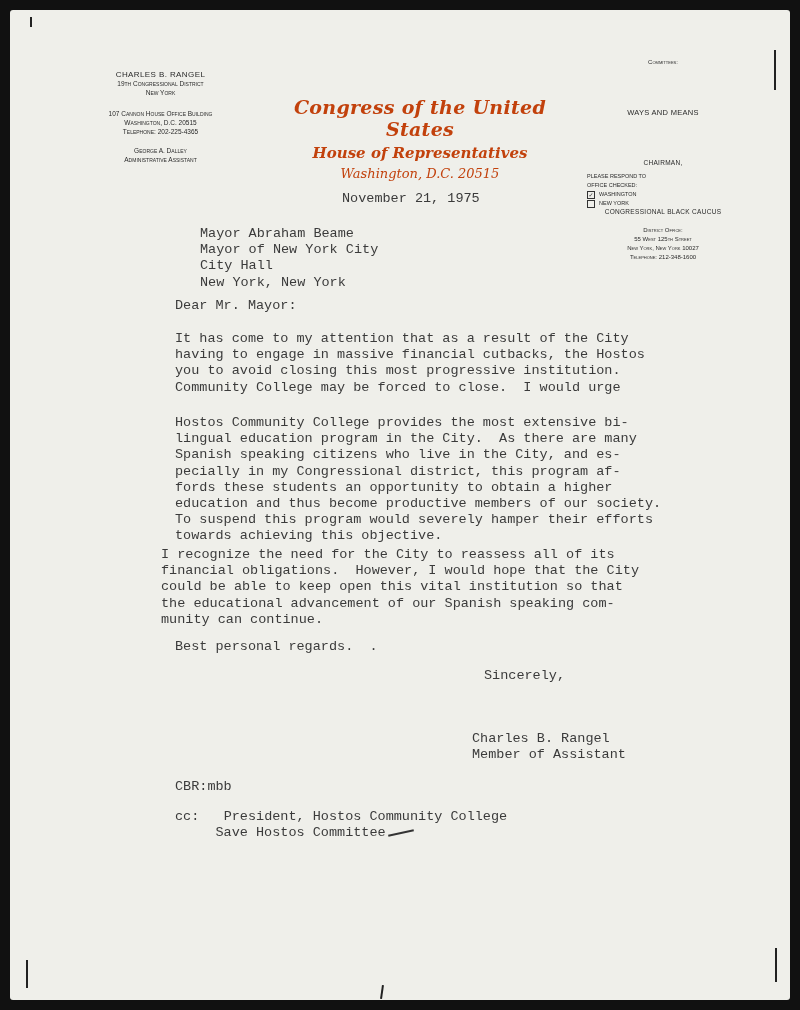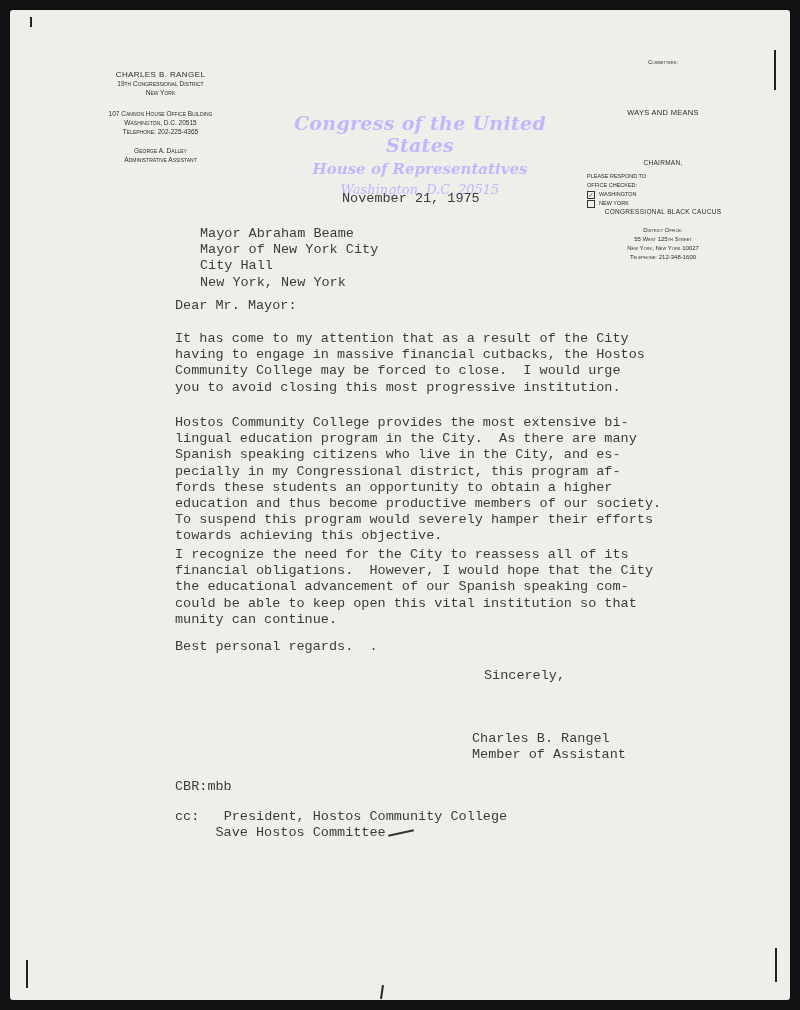--- a/index.html
+++ b/index.html
@@ -10,31 +10,31 @@
   }
   .lh { position:absolute; font-family:"Liberation Sans", sans-serif; color:#2a2a2a; text-align:center; font-variant:small-caps; }
   .lh-left { left:78px; top:70px; width:165px; }
   .lh-left .name { font-size:8px; font-variant:normal; letter-spacing:0.4px; }
   .lh-left .small { font-size:6.5px; line-height:9px; }
   .lh-right { left:583px; top:58px; width:160px; }
   .lh-right .small { font-size:6px; line-height:9px; }
   .lh-right .med { font-size:7.5px; line-height:11px; font-variant:normal; letter-spacing:0.3px;margin-top:40px; }
   .respond { position:absolute; left:587px; top:172px; font-family:"Liberation Sans", sans-serif; font-size:5.5px; color:#2a2a2a; line-height:9px; }
   .respond .cb { display:inline-block; width:6px; height:6px; border:1px solid #333; margin-right:4px; vertical-align:middle; font-size:6px; line-height:6px; text-align:center; }
-  .center-head { position:absolute; left:260px; top:96px; width:320px; text-align:center; font-family:"DejaVu Serif", serif; color:#c4b5fd;margin-top:16px; }
+  .center-head { position:absolute; left:260px; top:96px; width:320px; text-align:center; font-family:"DejaVu Serif", serif; color:#c2410c; }
   .center-head .c1 { font-size:19px; font-weight:bold; letter-spacing:0.3px; font-style:italic; }
   .center-head .c2 { font-size:15px; font-weight:bold; font-style:italic; margin-top:4px; }
   .center-head .c3 { font-size:13px; font-style:italic; margin-top:4px; }
   .typed { position:absolute; font-family:Liberation Mono, monospace; font-size:13.5px; color:#3b3b3b; line-height:16.2px; white-space:pre; }
   .date { left:342px; top:191px; }
   .addr { left:175px; top:226px;margin-left:25px; }
   .salute { left:175px; top:298px; }
   .p1 { left:175px; top:331px; }
   .p2 { left:175px; top:415px; }
-  .p3 { left:175px; top:547px; }
+  .p3 { left:161px; top:547px; }
   .closing { left:175px; top:639px; }
   .sincerely { left:484px; top:668px; }
   .sig { left:472px; top:731px; }
   .initials { left:175px; top:779px; }
   .cc { left:175px; top:809px; }
   .mark { position:absolute; background:#222; }
 </style>
 </head>
 <body>
 
@@ -83,25 +83,25 @@
   <div><span class="cb">✓</span><span>WASHINGTON</span></div>
   <div><span class="cb"></span><span>NEW YORK</span></div>
 </div>
 
 <div class="typed date">November 21, 1975</div>
 
 <div class="typed addr"><div>Mayor Abraham Beame</div><div>Mayor of New York City</div><div>City Hall</div><div>New York, New York</div></div>
 
 <div class="typed salute">Dear Mr. Mayor:</div>
 
-<div class="typed p1"><div>It has come to my attention that as a result of the City</div><div>having to engage in massive financial cutbacks, the Hostos</div><div>Community College may be forced to close.  I would urge</div><div>you to avoid closing this most progressive institution.</div></div>
+<div class="typed p1"><div>It has come to my attention that as a result of the City</div><div>having to engage in massive financial cutbacks, the Hostos</div><div>you to avoid closing this most progressive institution.</div><div>Community College may be forced to close.  I would urge</div></div>
 
 <div class="typed p2"><div>Hostos Community College provides the most extensive bi-</div><div>lingual education program in the City.  As there are many</div><div>Spanish speaking citizens who live in the City, and es-</div><div>pecially in my Congressional district, this program af-</div><div>fords these students an opportunity to obtain a higher</div><div>education and thus become productive members of our society.</div><div>To suspend this program would severely hamper their efforts</div><div>towards achieving this objective.</div></div>
 
-<div class="typed p3"><div>I recognize the need for the City to reassess all of its</div><div>financial obligations.  However, I would hope that the City</div><div>the educational advancement of our Spanish speaking com-</div><div>could be able to keep open this vital institution so that</div><div>munity can continue.</div></div>
+<div class="typed p3"><div>I recognize the need for the City to reassess all of its</div><div>financial obligations.  However, I would hope that the City</div><div>could be able to keep open this vital institution so that</div><div>the educational advancement of our Spanish speaking com-</div><div>munity can continue.</div></div>
 
 <div class="typed closing">Best personal regards.  .</div>
 
 <div class="typed sincerely">Sincerely,</div>
 
 <div class="typed sig"><div>Charles B. Rangel</div><div>Member of Assistant</div></div>
 
 <div class="typed initials">CBR:mbb</div>
 
 <div class="typed cc"><div><span>cc:</span><span>   </span><span>President, Hostos Community College</span></div><div><span>     </span><span>Save Hostos Committee</span><span style="display:inline-block;width:26px;height:2px;background:#333;transform:rotate(-12deg);margin-left:2px;vertical-align:middle;"></span></div></div>

